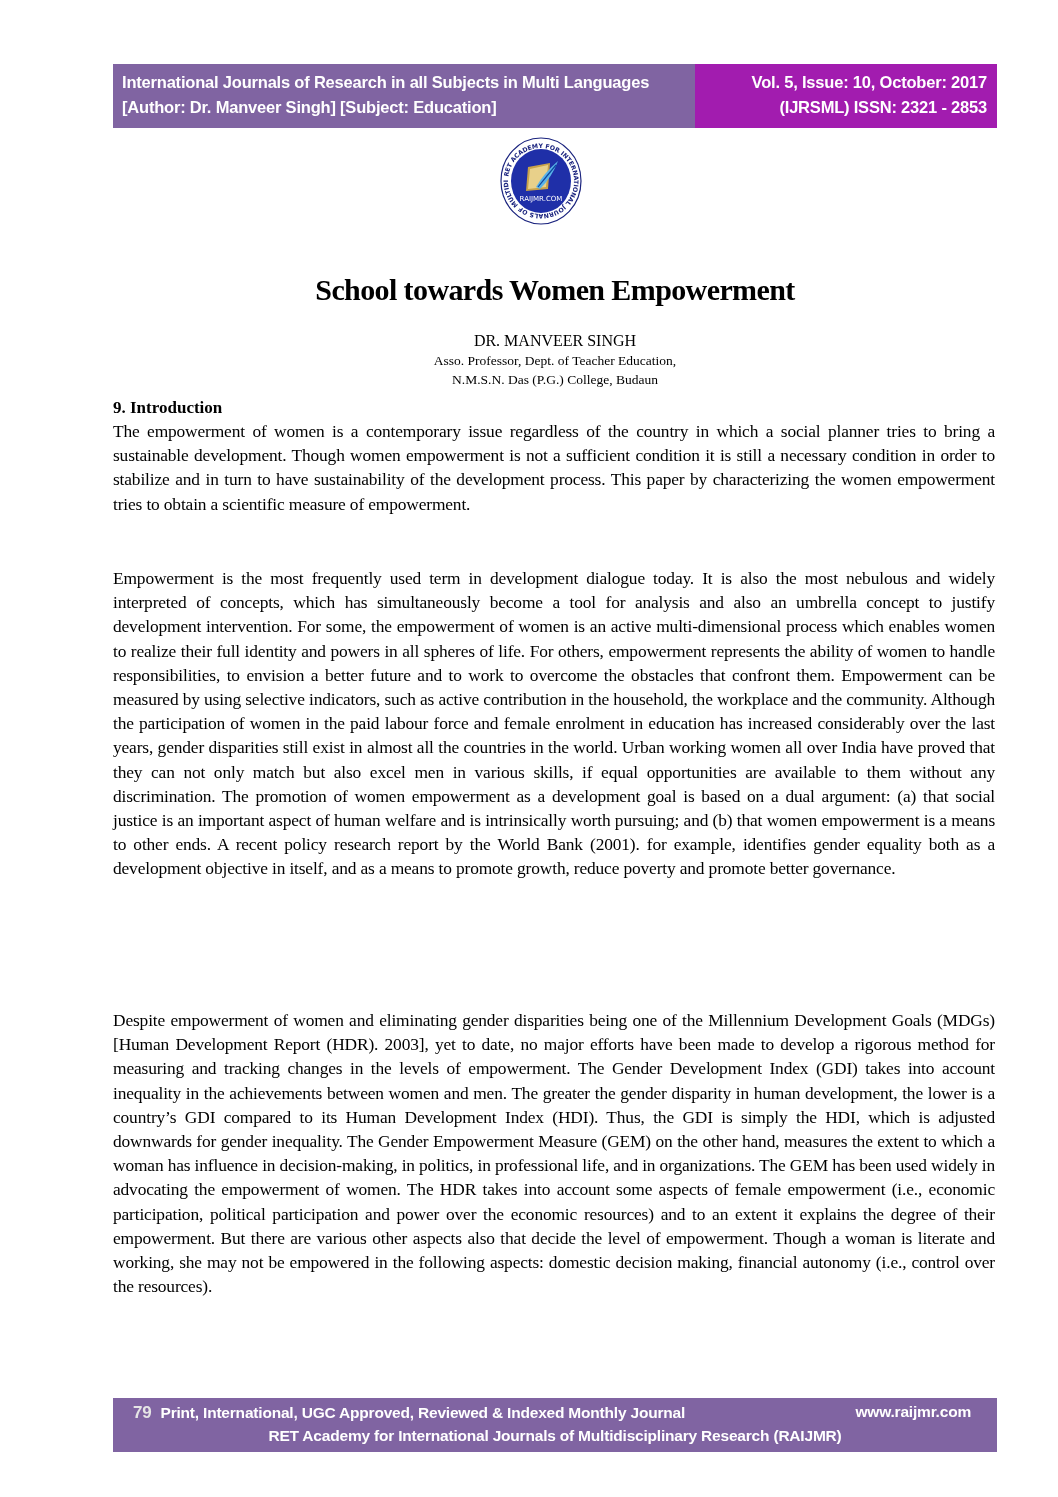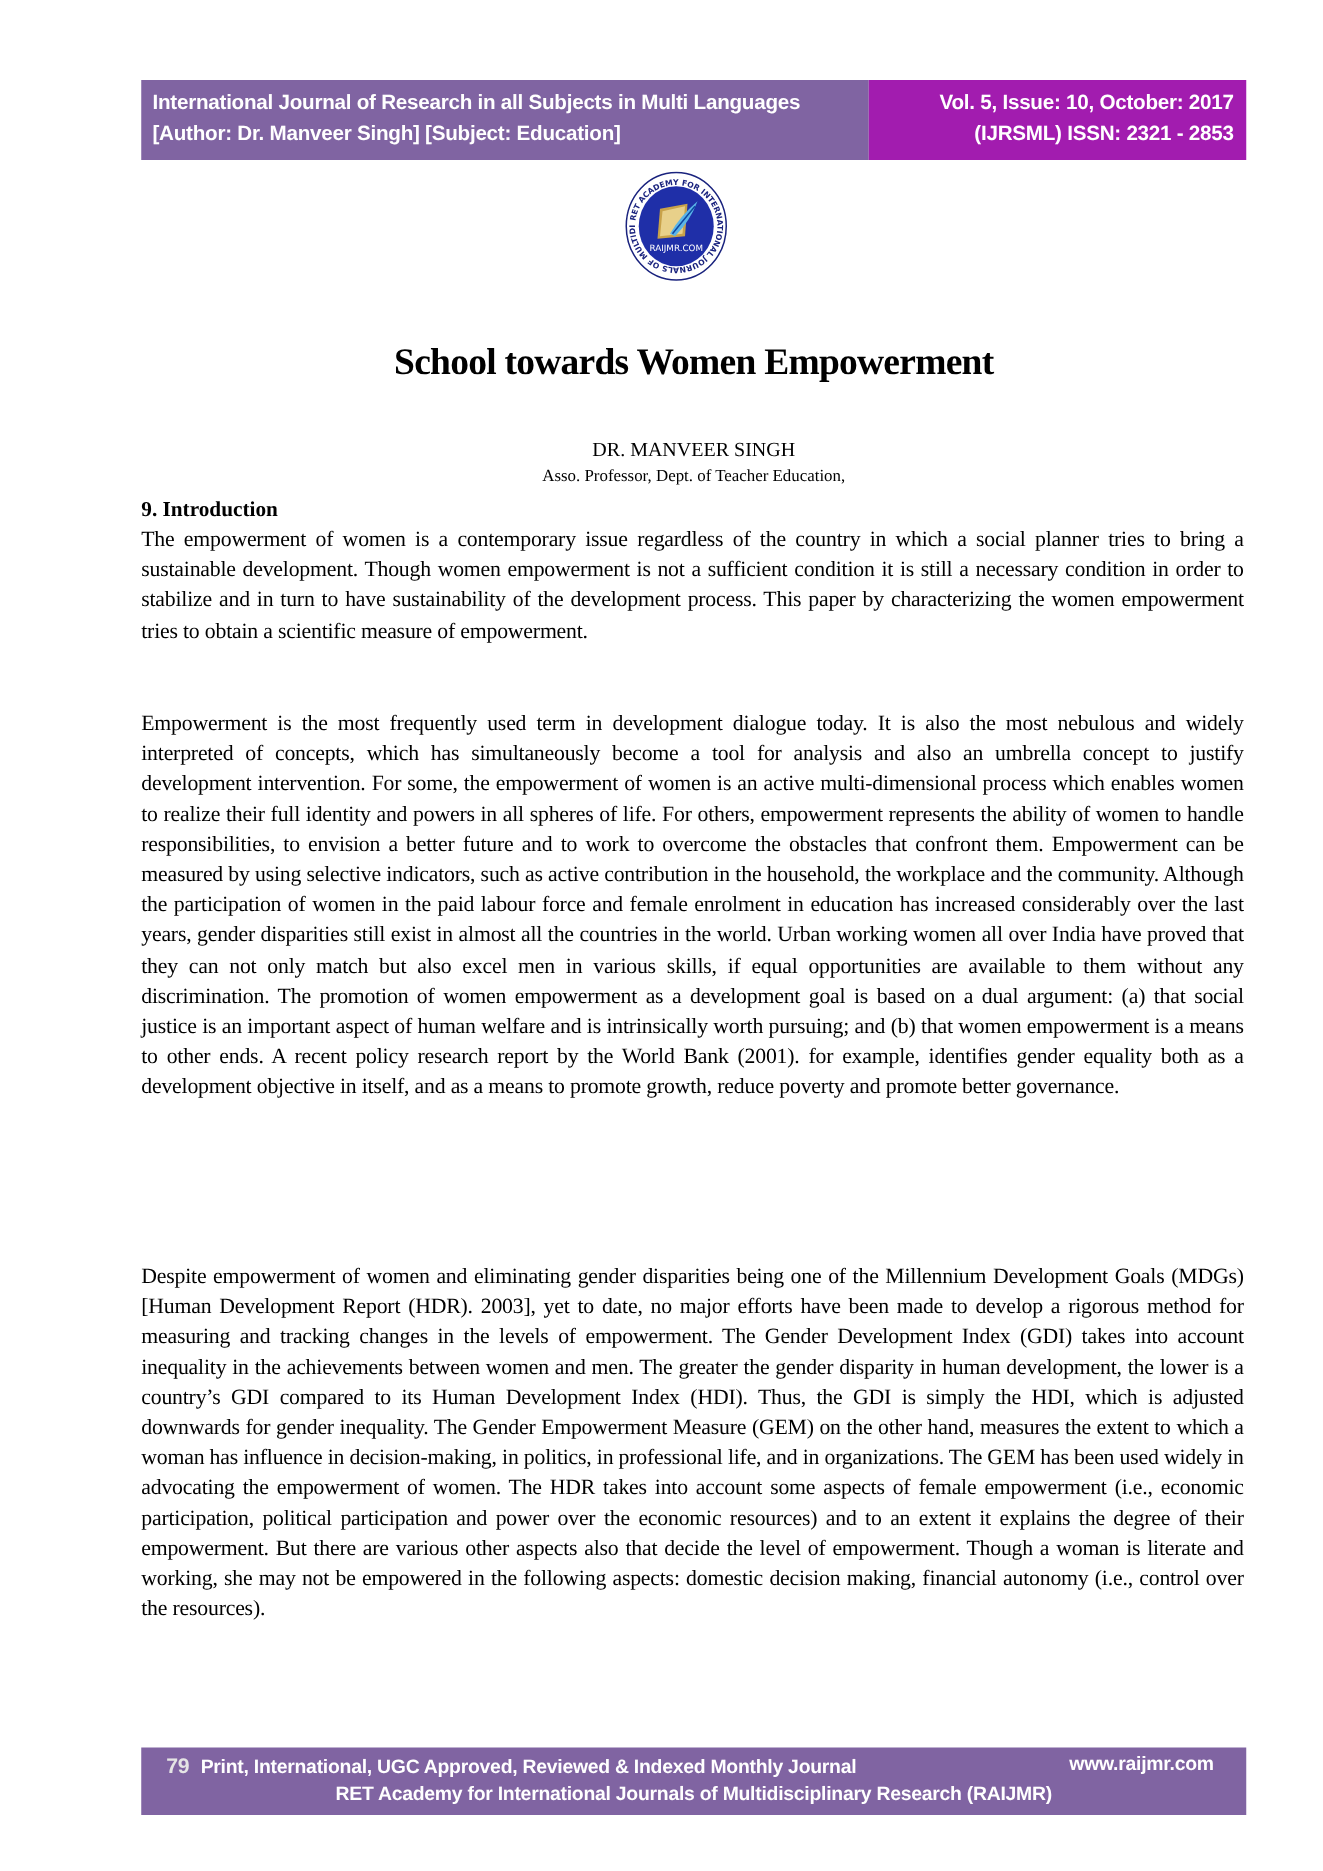--- a/index.html
+++ b/index.html
@@ -75,21 +75,20 @@
     position: absolute;
     left: 113px;
     top: 330px;
     width: 884px;
     text-align: center;
   }
   .author-name {
     font-size: 16px;
     line-height: 21px;
     display: block;
-    margin-top: 20px;
   }
   .affil {
     font-size: 13.5px;
     line-height: 19px;
     display: block;
   }
 
   .section-heading {
     position: absolute;
     left: 113px;
@@ -146,21 +145,21 @@
     top: 29px;
     text-align: center;
     white-space: nowrap;
   }
 </style>
 </head>
 <body>
 
 <header class="header-band">
   <div class="header-left">
-    <span class="header-line">International Journal of Research in all Subjects in Multi Languages</span>
+    <span class="header-line">International Journals of Research in all Subjects in Multi Languages</span>
     <span class="header-line">[Author: Dr. Manveer Singh] [Subject: Education]</span>
   </div>
   <div class="header-right">
     <span class="header-line">Vol. 5, Issue: 10, October: 2017</span>
     <span class="header-line">(IJRSML)  ISSN: 2321 - 2853</span>
   </div>
 </header>
 
 <div class="logo">
   <svg width="82" height="88" viewBox="0 0 82 88">
@@ -181,20 +180,21 @@
 </div>
 
 <h1 class="title" style="margin:0;">
   <br>
   <span>School towards Women Empowerment</span>
 </h1>
 
 <div class="author-block">
   <span class="author-name">DR. MANVEER SINGH</span>
   <span class="affil">Asso. Professor, Dept. of Teacher Education,</span>
+  <span class="affil">N.M.S.N. Das (P.G.) College, Budaun</span>
 </div>
 
 <h2 class="section-heading" style="margin:0;">9. Introduction</h2>
 
 <p class="para" id="p1" style="margin:0;">The empowerment of women is a contemporary issue regardless of the country in which a social planner tries to bring a sustainable development. Though women empowerment is not a sufficient condition it is still a necessary condition in order to stabilize and in turn to have sustainability of the development process. This paper by characterizing the women empowerment tries to obtain a scientific measure of empowerment.</p>
 <p class="para" id="p2" style="margin:0;">Empowerment is the most frequently used term in development dialogue today. It is also the most nebulous and widely interpreted of concepts, which has simultaneously become a tool for analysis and also an umbrella concept to justify development intervention. For some, the empowerment of women is an active multi-dimensional process which enables women to realize their full identity and powers in all spheres of life. For others, empowerment represents the ability of women to handle responsibilities, to envision a better future and to work to overcome the obstacles that confront them. Empowerment can be measured by using selective indicators, such as active contribution in the household, the workplace and the community. Although the participation of women in the paid labour force and female enrolment in education has increased considerably over the last years, gender disparities still exist in almost all the countries in the world. Urban working women all over India have proved that they can not only match but also excel men in various skills, if equal opportunities are available to them without any discrimination. The promotion of women empowerment as a development goal is based on a dual argument: (a) that social justice is an important aspect of human welfare and is intrinsically worth pursuing; and (b) that women empowerment is a means to other ends. A recent policy research report by the World Bank (2001). for example, identifies gender equality both as a development objective in itself, and as a means to promote growth, reduce poverty and promote better governance.</p>
 <p class="para" id="p3" style="margin:0;">Despite empowerment of women and eliminating gender disparities being one of the Millennium Development Goals (MDGs) [Human Development Report (HDR). 2003], yet to date, no major efforts have been made to develop a rigorous method for measuring and tracking changes in the levels of empowerment. The Gender Development Index (GDI) takes into account inequality in the achievements between women and men. The greater the gender disparity in human development, the lower is a country’s GDI compared to its Human Development Index (HDI). Thus, the GDI is simply the HDI, which is adjusted downwards for gender inequality. The Gender Empowerment Measure (GEM) on the other hand, measures the extent to which a woman has influence in decision-making, in politics, in professional life, and in organizations. The GEM has been used widely in advocating the empowerment of women. The HDR takes into account some aspects of female empowerment (i.e., economic participation, political participation and power over the economic resources) and to an extent it explains the degree of their empowerment. But there are various other aspects also that decide the level of empowerment. Though a woman is literate and working, she may not be empowered in the following aspects: domestic decision making, financial autonomy (i.e., control over the resources).</p>
 
 <footer class="footer-band">
   <div class="footer-row1">

